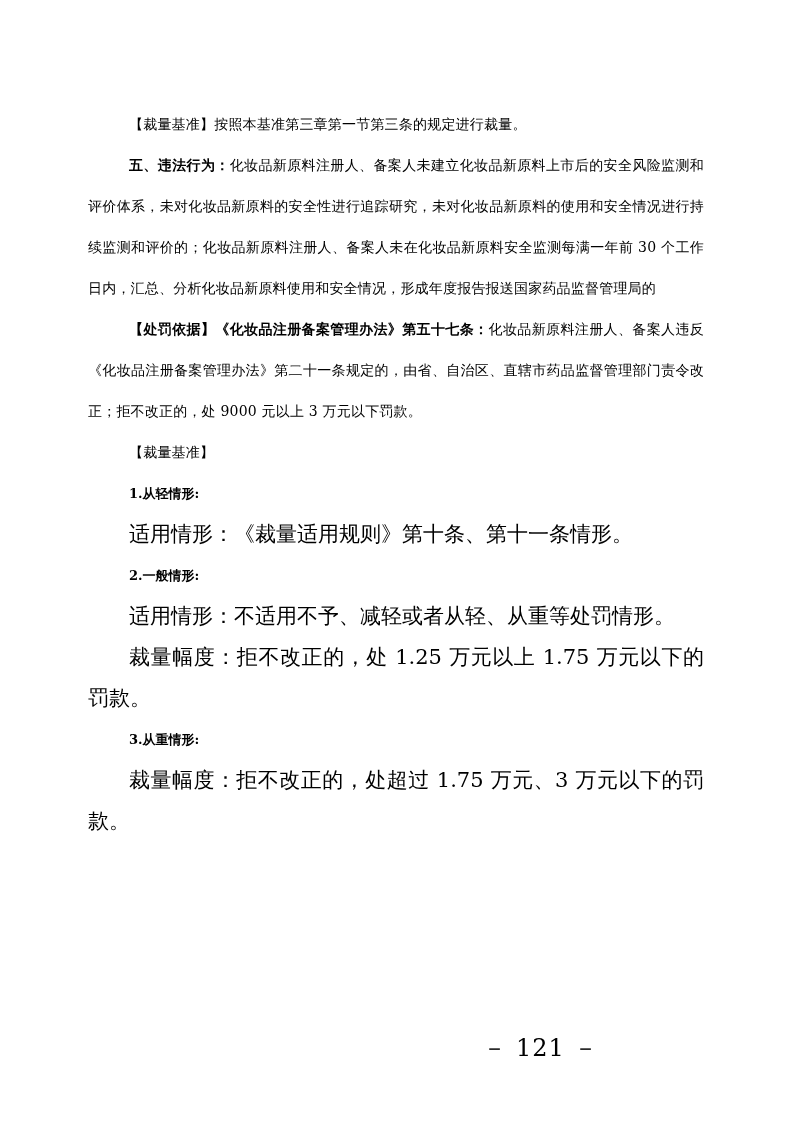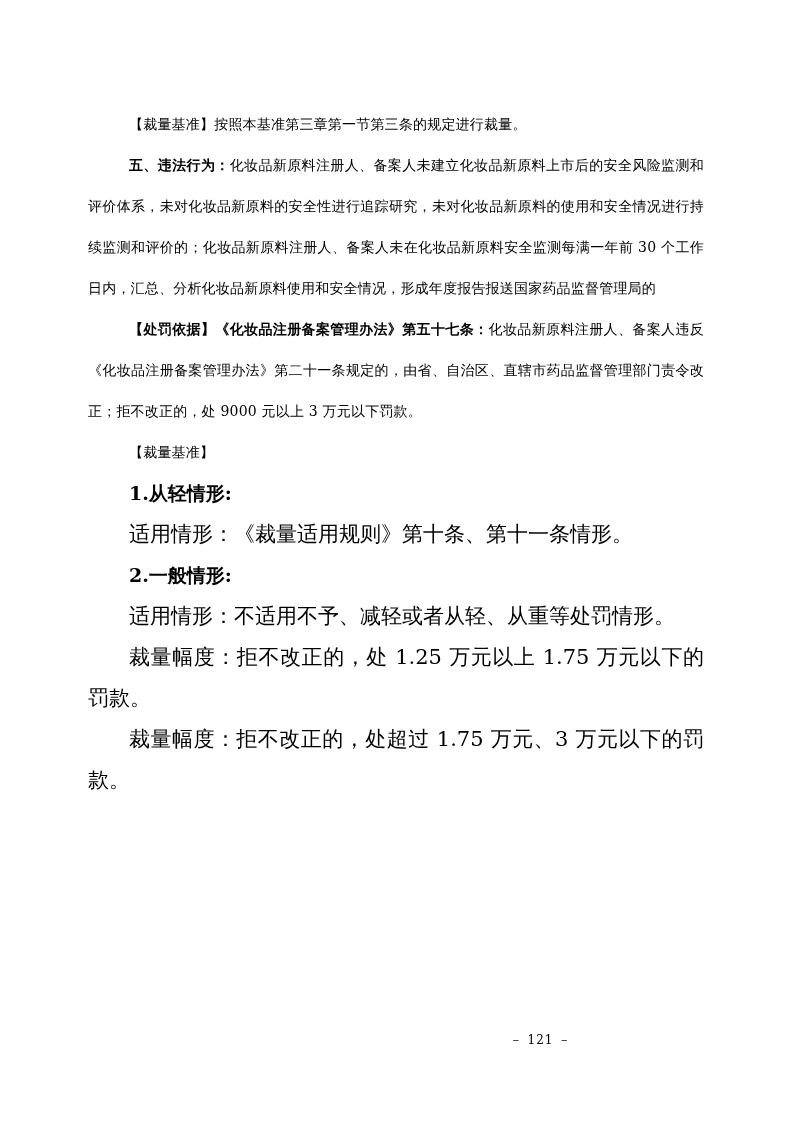--- a/index.html
+++ b/index.html
@@ -31,41 +31,41 @@
     margin: 0 0 0 0;
     letter-spacing: 0.2px;
   }
   .indent2 {
     text-indent: 41px;
   }
   .bold {
     font-weight: bold;
   }
   .sub-head {
-    font-size: 19px;
+    font-size: 13px;
     font-weight: bold;
     line-height: 41px;
     text-indent: 41px;
     margin: 0;
   }
   .sub-line {
     font-size: 21px;
     line-height: 41px;
     text-indent: 41px;
     margin: 0;
     text-align: justify;
     text-justify: inter-ideograph;
   }
   .footer {
     position: absolute;
     left: 0;
     top: 1032px;
     width: 651px;
     text-align: center;
-    font-size: 12px;
+    font-size: 24px;
     letter-spacing: 1px;
   }
   .footer .pgnum {
     display: inline-block;
     padding-left: 430px;
   }
 </style>
 </head>
 <body>
 
@@ -90,20 +90,21 @@
       <p class="sub-line">适用情形：《裁量适用规则》第十条、第十一条情形。</p>
     </div>
 
     <div>
       <p class="sub-head">2.一般情形:</p>
       <p class="sub-line">适用情形：不适用不予、减轻或者从轻、从重等处罚情形。</p>
       <p class="sub-line">裁量幅度：拒不改正的，处 1.25 万元以上 1.75 万元以下的罚款。</p>
     </div>
 
     <div>
+      <p class="sub-head">3.从重情形:</p>
       <p class="sub-line">裁量幅度：拒不改正的，处超过 1.75 万元、3 万元以下的罚款。</p>
     </div>
 
   </div>
 
   <div class="footer">
     <span class="pgnum">－ 121 －</span>
   </div>
 
 </div>

